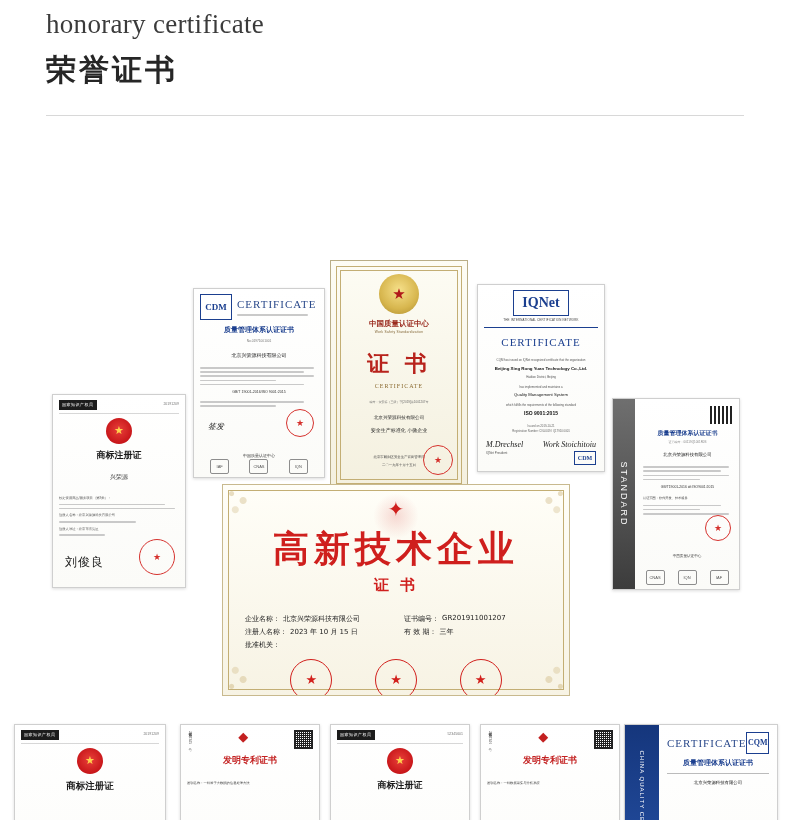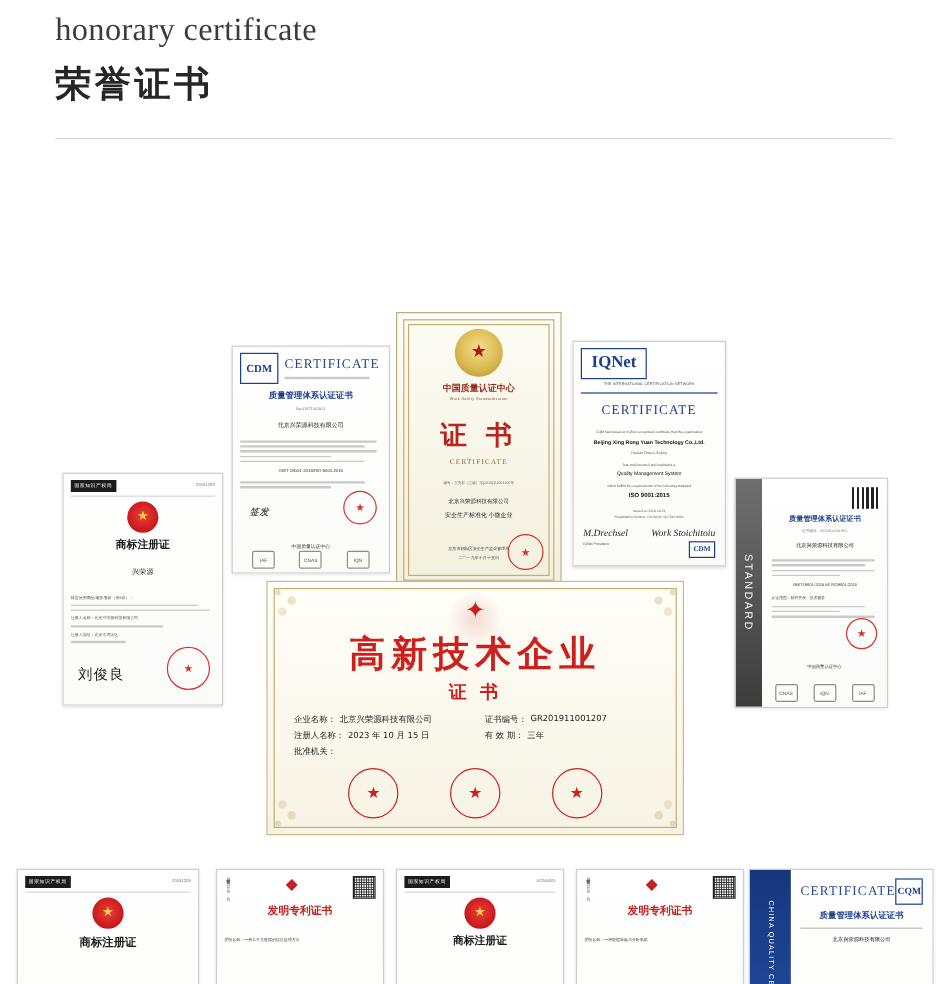--- a/index.html
+++ b/index.html
@@ -270,21 +270,21 @@
     position: absolute;
     inset: 5px;
     border: 1.5px solid #c3ae74;
     pointer-events: none;
   }
   .goldframe.inner { inset: 9px; border-width: .7px; }
 
   .big-title {
     font-family: "DejaVu Sans", sans-serif;
     font-weight: bold;
-    font-size: 30px;
+    font-size: 36px;
     color: #cf1f1d;
     text-align: center;
     letter-spacing: 5px;
   }
   .big-sub {
     font-family: "DejaVu Sans", sans-serif;
     font-weight: bold;
     font-size: 15px;
     color: #cf1f1d;
     text-align: center;
@@ -454,21 +454,21 @@
       <div style="text-align:center;font-size:3.4px;color:#444;margin-top:20px">北京市朝阳区安全生产监督管理局</div>
       <div style="text-align:center;font-size:3.4px;color:#444;margin-top:3px">二〇一九年十月十五日</div>
       <div class="redseal" style="width:28px;height:28px;right:14px;bottom:14px">
           <span class="star">★</span>
         </div>
     </div>
   </div>
 
   <div class="cert paper" id="c4">
     <div class="doc-inner">
-      <div style="">
+      <div style="text-align:center">
         <span class="iq-logo">IQNet</span>
       </div>
       <div style="text-align:center;font-size:2.9px;color:#3a3a3a;margin-top:2px;letter-spacing:.2px">THE INTERNATIONAL CERTIFICATION NETWORK</div>
       <div style="height:1px;background:#1b3f8f;margin:4px 0"></div>
       <div class="title-en" style="font-size:11px;color:#1b3f8f;margin-top:6px">CERTIFICATE</div>
       <div style="text-align:center;font-size:2.9px;color:#555;margin-top:7px">CQM has issued an IQNet recognized certificate that the organization</div>
       <div style="text-align:center;font-size:4.4px;color:#111;margin-top:4px;font-weight:bold">Beijing Xing Rong Yuan Technology Co.,Ltd.</div>
       <div style="text-align:center;font-size:2.9px;color:#555;margin-top:2px">Haidian District, Beijing</div>
       <div style="text-align:center;font-size:2.9px;color:#555;margin-top:5px">has implemented and maintains a</div>
       <div style="text-align:center;font-size:4.2px;color:#111;margin-top:3px">Quality Management System</div>
@@ -527,21 +527,21 @@
     <div class="goldframe"></div>
     <div class="corner-orn" style="left:4px;top:4px"></div>
     <div class="corner-orn" style="right:4px;top:4px;transform:scaleX(-1)"></div>
     <div class="corner-orn" style="left:4px;bottom:4px;transform:scaleY(-1)"></div>
     <div class="corner-orn" style="right:4px;bottom:4px;transform:scale(-1,-1)"></div>
     <div style="position:relative;padding-top:14px">
       <div class="ray"></div>
       <div style="text-align:center;position:relative;font-size:20px;color:#cf1f1d;line-height:1">✦</div>
       <div class="big-title" style="margin-top:6px">高新技术企业</div>
       <div class="big-sub">证 书</div>
-      <div class="c6-cols" style="margin-top:5px">
+      <div class="c6-cols" style="margin-top:16px">
         <div>
           <div class="field-row">
             <span class="k">企业名称：</span>
             <span class="v">北京兴荣源科技有限公司</span>
           </div>
           <div class="field-row">
             <span class="k">注册人名称：</span>
             <span class="v">2023 年 10 月 15 日</span>
           </div>
           <div class="field-row">

